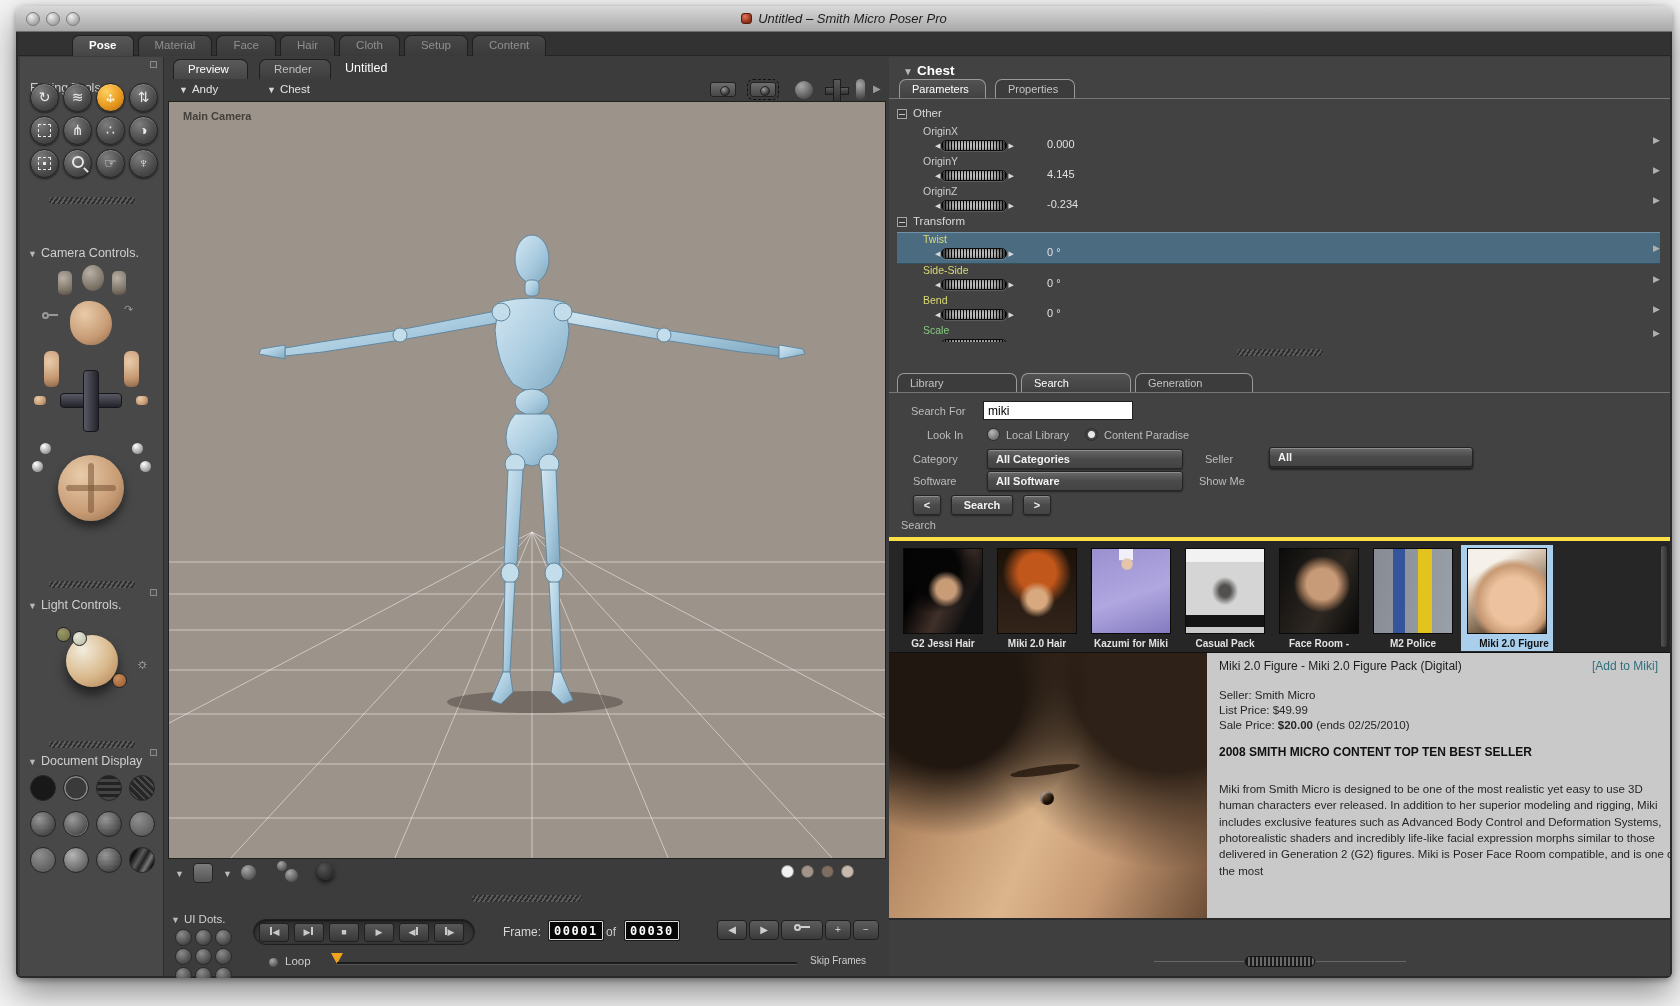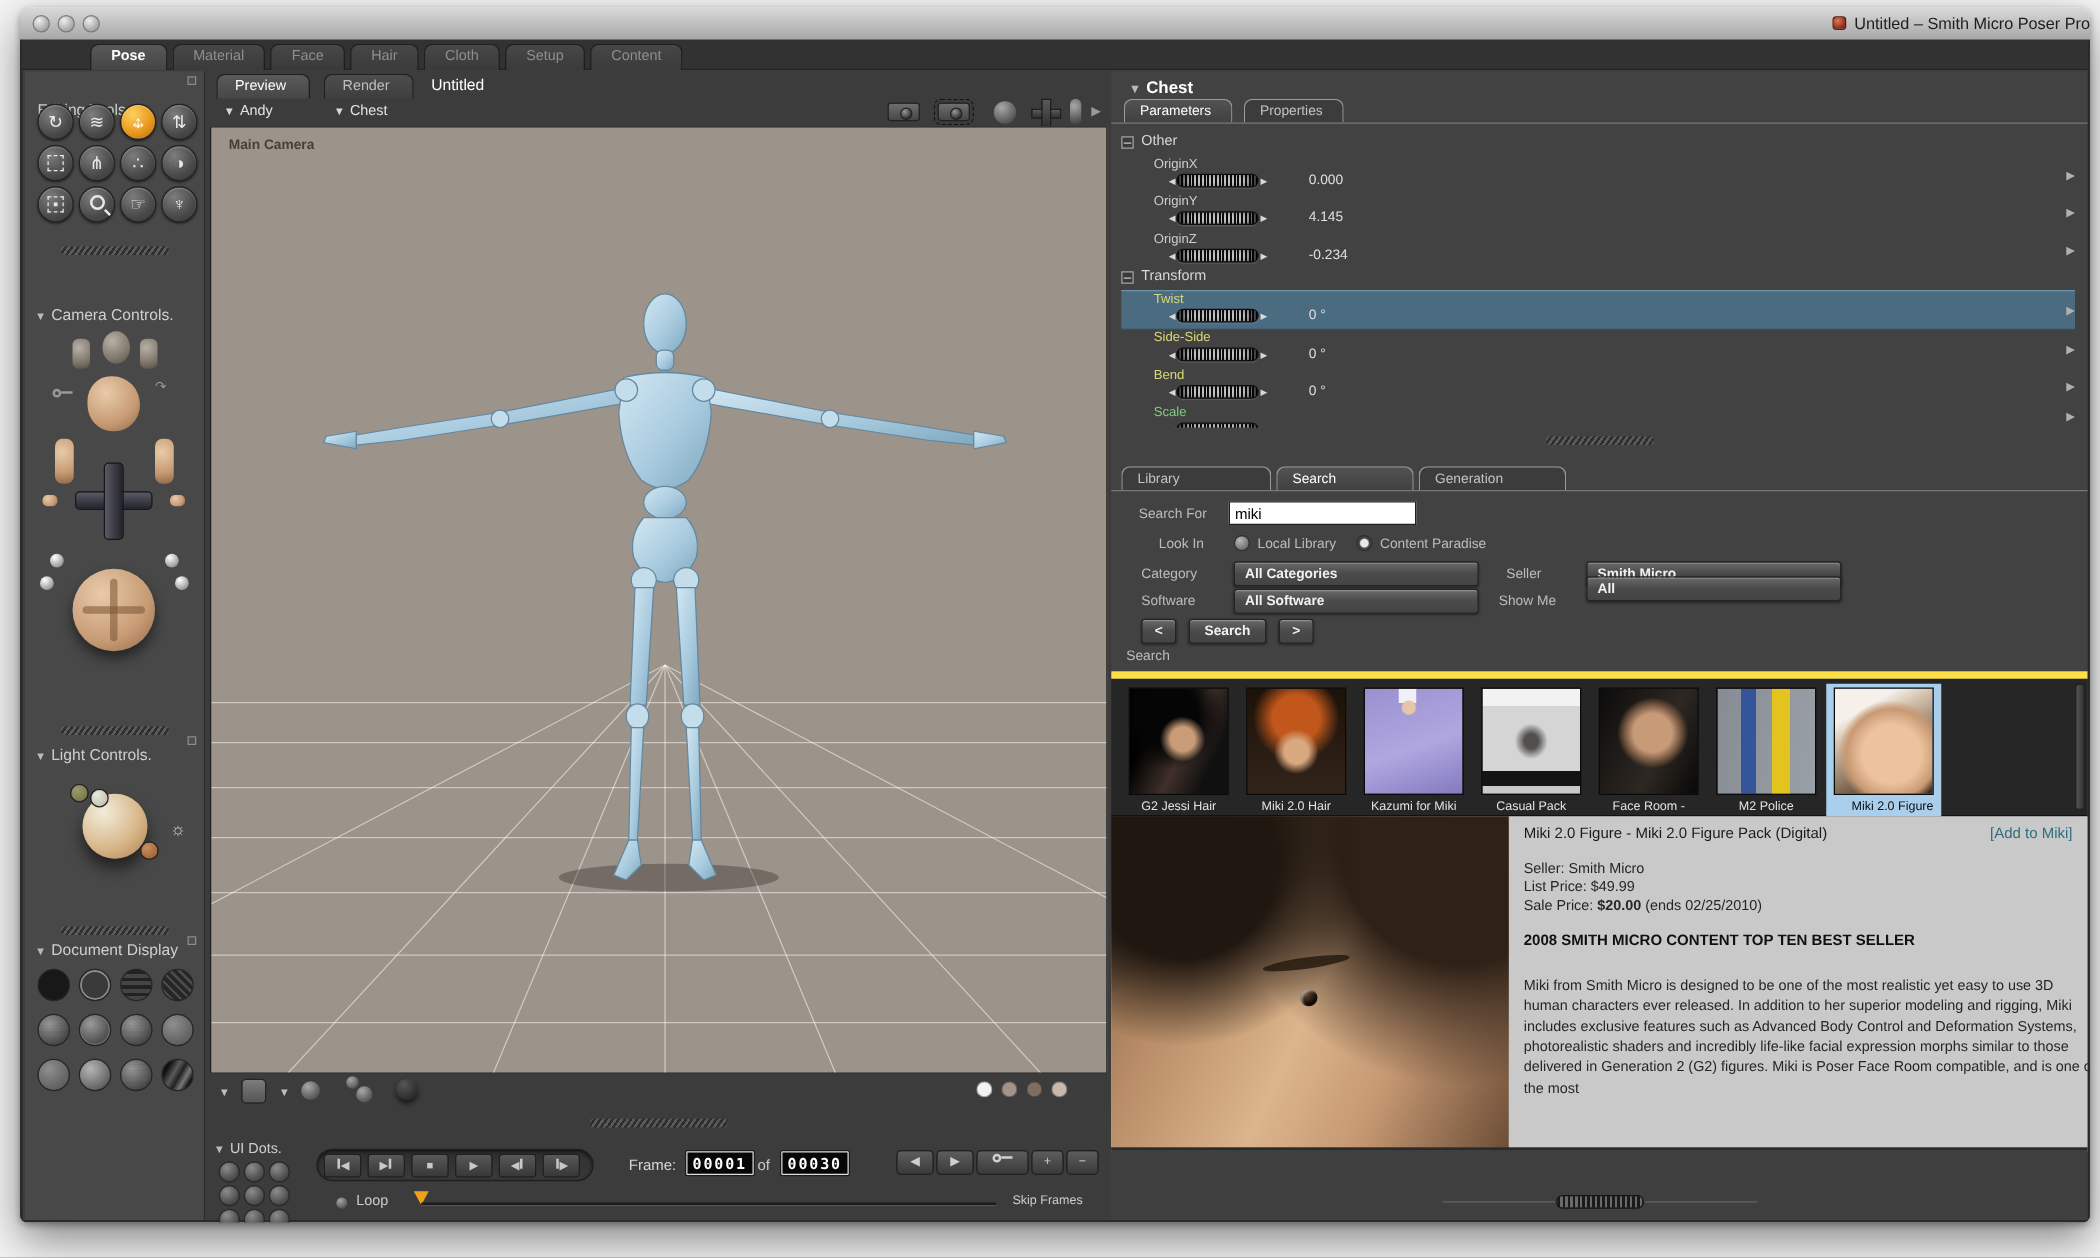--- a/index.html
+++ b/index.html
@@ -9,22 +9,22 @@
 
   
   #win { position:absolute; left:16px; top:6px; width:1656px; height:972px;
          border-radius:8px 8px 6px 6px; overflow:hidden;
          box-shadow:0 14px 34px rgba(0,0,0,.45), 0 2px 6px rgba(0,0,0,.35); }
   #titlebar { position:absolute; left:0; top:0; right:0; height:26px;
     background:linear-gradient(#d9d9d9,#bcbcbc 60%,#a8a8a8); border-bottom:1px solid #6e6e6e; }
   .tl { position:absolute; top:6px; width:14px; height:14px; border-radius:50%;
         background:radial-gradient(circle at 35% 30%, #efefef, #b5b5b5 55%, #8c8c8c);
         border:1px solid #7b7b7b; }
-  #title-text { position:absolute; top:5px; left:0; right:0; text-align:right;
-        font-size:13px; color:#1d1d1d; }
+  #title-text { position:absolute; top:5px; left:0; right:0; text-align:center;
+        font-size:13px; color:#1d1d1d;font-style:italic; }
   #title-icon { display:inline-block; width:11px; height:11px; border-radius:3px; vertical-align:-1px; margin-right:6px;
         background:radial-gradient(circle at 35% 30%, #e07858, #8c2e1a 70%); border:1px solid #5a1e10; }
 
   #chrome { position:absolute; left:0; top:26px; right:0; bottom:0;
         background:#3d3d3d; border:2px solid #2a2a2a; border-top:none; }
 
   
   #roomtabs { position:absolute; left:0; top:0; right:0; height:24px; background:#323232;
         border-bottom:1px solid #252525; }
   .rtab { position:relative; float:left; height:21px; margin:3px 2px 0 2px; padding:3px 16px 0 16px;
@@ -149,21 +149,21 @@
   #search-input { position:absolute; width:150px; height:19px; background:#fff; border:1px solid #202020;
         font-size:12px; padding:0 4px; color:#000; font-family:"Liberation Sans",sans-serif; }
   .radio { position:absolute; width:13px; height:13px; border-radius:50%;
         background:radial-gradient(circle at 35% 30%,#b8b8b8,#777 65%,#555); border:1px solid #2e2e2e; }
   .radio.on { background:radial-gradient(circle at 50% 50%,#e8e8e8 0 3px,#4a4a4a 4px,#333); }
   .pbtn { position:absolute; height:20px; background:linear-gradient(#696969,#4a4a4a 50%,#444);
         border:1px solid #242424; border-radius:3px; color:#f2f2f2; font-weight:bold; font-size:11px;
         padding:3px 10px 0 8px; box-shadow:inset 0 1px 0 rgba(255,255,255,.25), 0 1px 2px rgba(0,0,0,.45); }
 
   
-  #thumbstrip { position:absolute; background:#262626; border-top:6px solid #fde047; border-bottom:1px solid #111; }
+  #thumbstrip { position:absolute; background:#262626; border-top:4px solid #fde047; border-bottom:1px solid #111;font-weight:bold; }
   .thumb { position:absolute; top:4px; width:92px; height:106px; }
   .thumb.sel { background:#a9cfec; }
   .timg { position:absolute; left:6px; top:3px; width:80px; height:86px; border:1px solid #0a0a0a; }
   .tlabel { position:absolute; left:0; right:0; bottom:2px; text-align:center; font-size:10px; color:#e2e2e2; }
   .thumb.sel .tlabel { color:#101010;margin-left:14px; }
   .t1 { background:radial-gradient(circle at 54% 48%, #c99c78 0 16%, rgba(0,0,0,0) 30%),
         radial-gradient(circle at 40% 25%, #050505 0 30%, rgba(0,0,0,0) 55%),
         linear-gradient(115deg,#000 25%,#40302a 55%,#101010 80%); }
   .t2 { background:radial-gradient(circle at 50% 60%, #d8a87e 0 15%, rgba(0,0,0,0) 28%),
         radial-gradient(circle at 50% 28%, #c2571b 0 26%, rgba(0,0,0,0) 48%),
@@ -509,21 +509,21 @@
       <div class="fld-label" style="left:215px;top:372px">Content Paradise</div>
 
       <div class="fld-label" style="left:24px;top:396px">Category</div>
       <div class="pbtn" style="left:98px;top:392px;width:196px">All Categories</div>
       <div class="fld-label" style="left:316px;top:396px">Seller</div>
       <div class="pbtn" style="left:380px;top:392px;width:204px">Smith Micro</div>
 
       <div class="fld-label" style="left:24px;top:418px">Software</div>
       <div class="pbtn" style="left:98px;top:414px;width:196px">All Software</div>
       <div class="fld-label" style="left:310px;top:418px">Show Me</div>
-      <div class="pbtn" style="left:380px;top:404px;width:204px">All</div>
+      <div class="pbtn" style="left:380px;top:390px;width:204px">All</div>
 
       <div class="pbtn" style="left:24px;top:438px;width:28px;text-align:center;padding-left:0;padding-right:0">&lt;</div>
       <div class="pbtn" style="left:62px;top:438px;width:62px;text-align:center;padding-left:0;padding-right:0">Search</div>
       <div class="pbtn" style="left:134px;top:438px;width:28px;text-align:center;padding-left:0;padding-right:0">&gt;</div>
 
       <div class="fld-label" style="left:12px;top:462px">Search</div>
 
       <div id="thumbstrip" style="left:0;top:480px;right:0;height:116px">
         <div class="thumb" style="left:8px">
             <div class="timg t1"></div>

